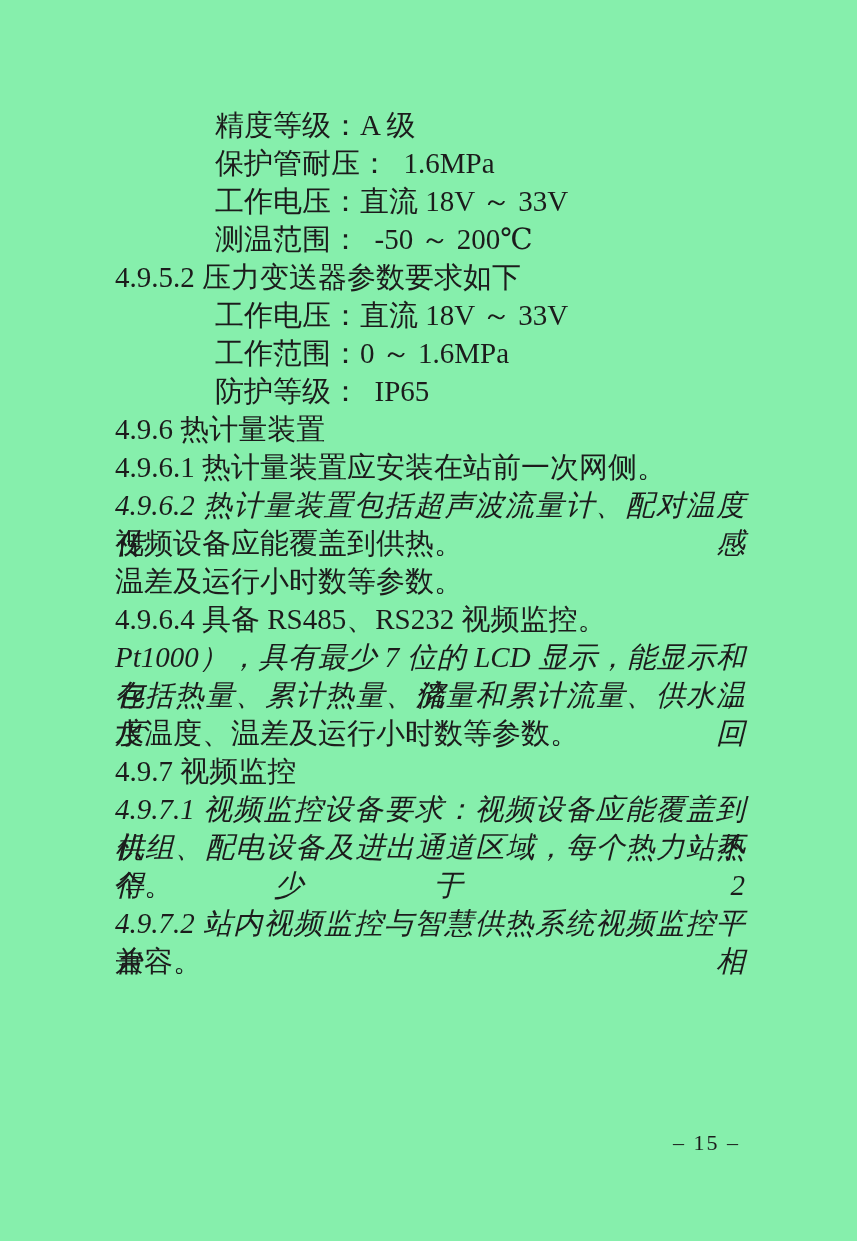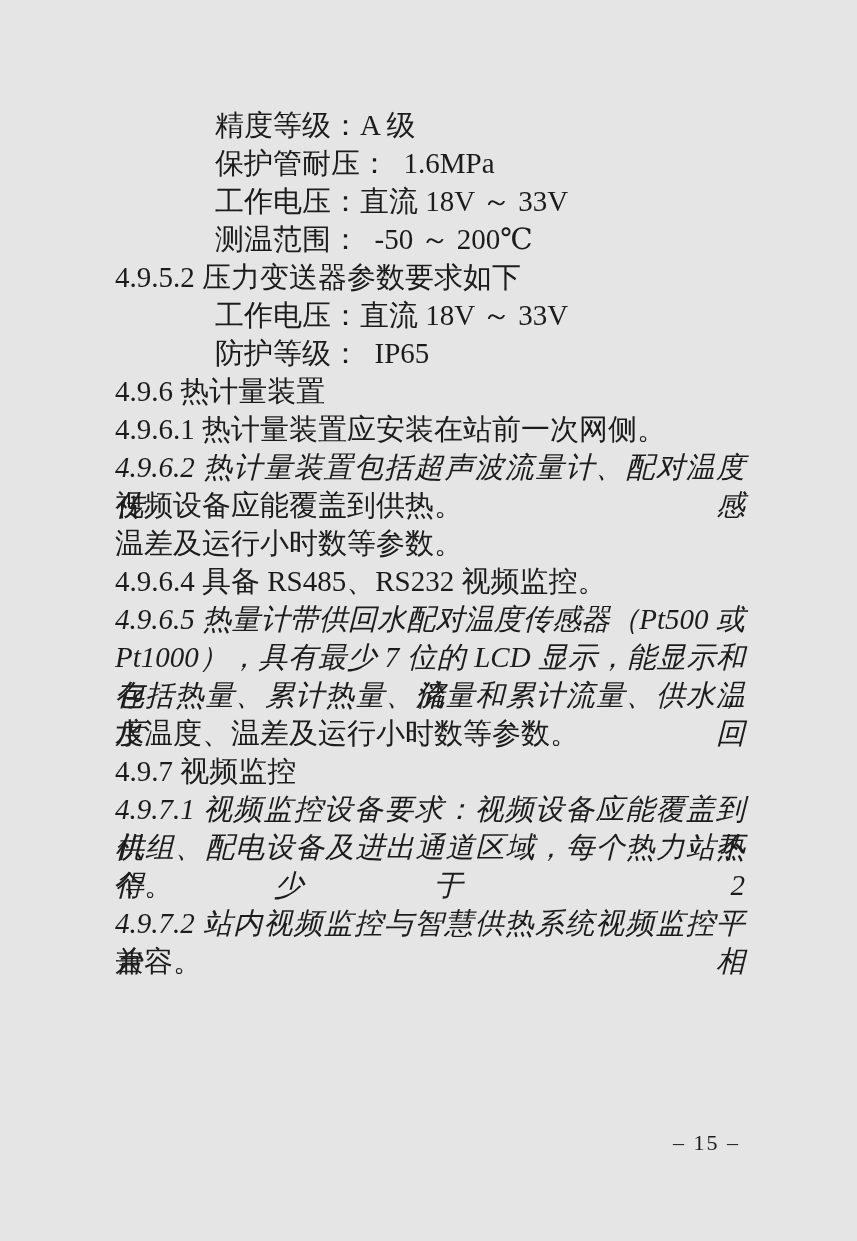--- a/index.html
+++ b/index.html
@@ -4,21 +4,21 @@
 <style>
   html, body {
     margin: 0;
     padding: 0;
     background: #ffffff;
   }
   .page {
     position: relative;
     width: 857px;
     height: 1241px;
-    background: #e5e5e5;
+    background: #86efac;
     color: #1c1c1c;
     font-family: "Liberation Serif", "DejaVu Serif", serif;
     overflow: hidden;
   }
   .text-block {
     position: absolute;
     left: 115px;
     top: 106px;
     width: 630px;
     font-size: 29px;
@@ -53,28 +53,28 @@
 <div class="page">
 
   <div class="text-block">
 
   <div class="line indent">精度等级：A 级</div>
       <div class="line indent">保护管耐压：  1.6MPa</div>
       <div class="line indent">工作电压：直流 18V ～ 33V</div>
       <div class="line indent">测温范围：  -50 ～ 200℃</div>
       <div class="line">4.9.5.2 压力变送器参数要求如下</div>
       <div class="line indent">工作电压：直流 18V ～ 33V</div>
+      <div class="line indent">工作范围：0 ～ 1.6MPa</div>
       <div class="line indent">防护等级：  IP65</div>
       <div class="line">4.9.6 热计量装置</div>
       <div class="line">4.9.6.1 热计量装置应安装在站前一次网侧。</div>
       <div class="line justify">4.9.6.2 热计量装置包括超声波流量计、配对温度传感</div>
       <div class="line">视频设备应能覆盖到供热。</div>
       <div class="line">温差及运行小时数等参数。</div>
       <div class="line">4.9.6.4 具备 RS485、RS232 视频监控。</div>
-      <div class="line justify">4.9.6.5 热量计带供回水配对温度传感器（Pt500 或</div>
       <div class="line justify">Pt1000），具有最少 7 位的 LCD 显示，能显示和存储，</div>
       <div class="line justify">包括热量、累计热量、流量和累计流量、供水温度、回</div>
       <div class="line">水温度、温差及运行小时数等参数。</div>
       <div class="line">4.9.7 视频监控</div>
       <div class="line justify">4.9.7.1 视频监控设备要求：视频设备应能覆盖到供热</div>
       <div class="line justify">机组、配电设备及进出通道区域，每个热力站不得少于 2</div>
       <div class="line">个。</div>
       <div class="line justify">4.9.7.2 站内视频监控与智慧供热系统视频监控平台相</div>
       <div class="line">兼容。</div>
     </div>

